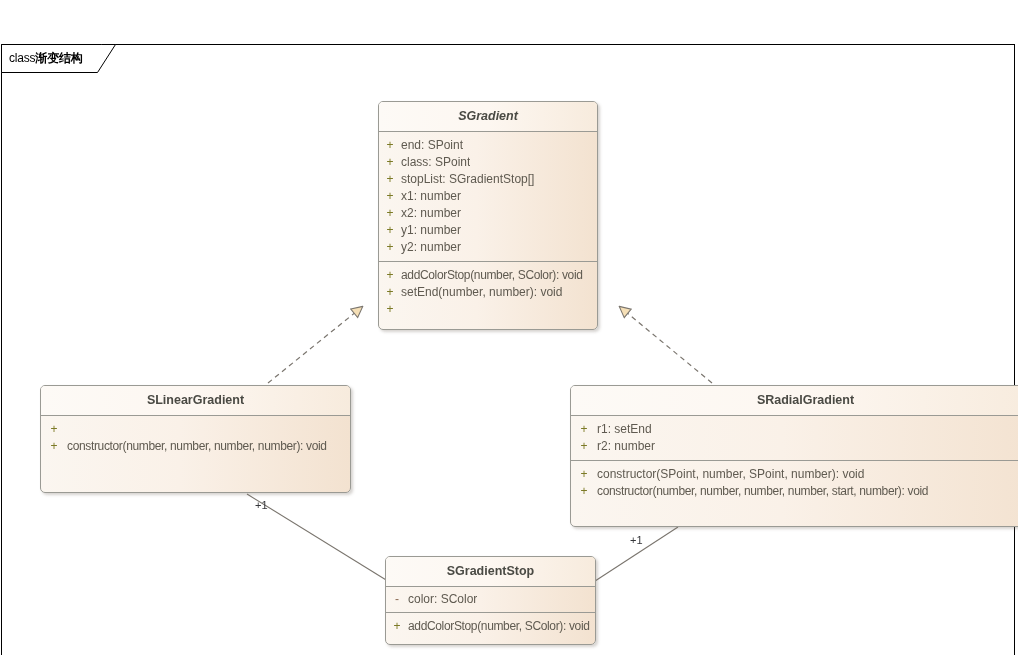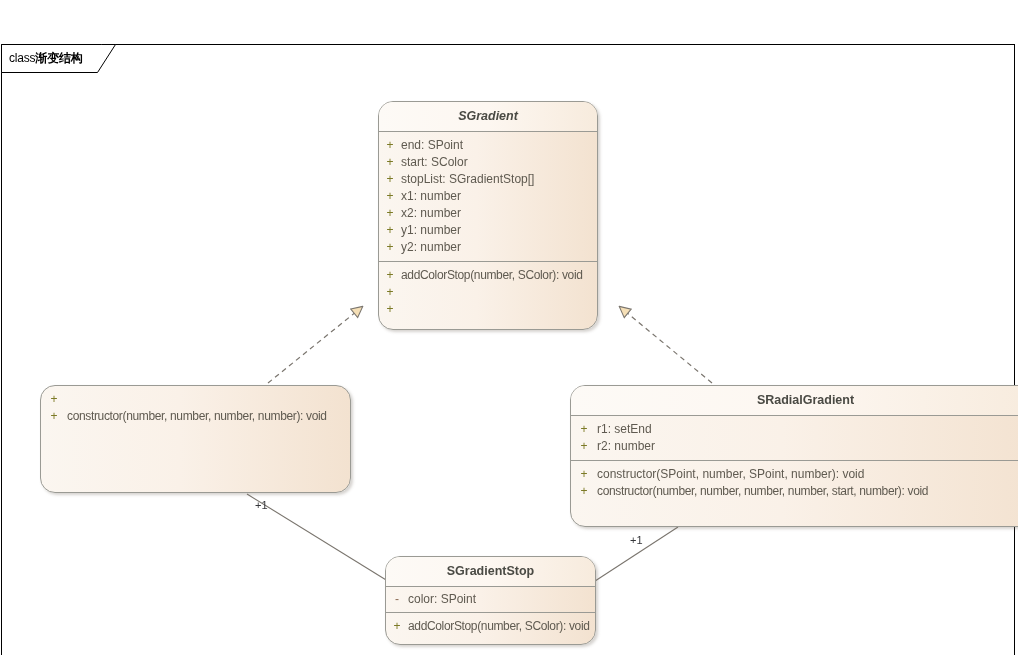--- a/index.html
+++ b/index.html
@@ -65,21 +65,21 @@
     font-size: 11px;
     color: #35363a;
     white-space: nowrap;
   }
 
   
   .uml-class {
     position: absolute;
     box-sizing: border-box;
     border: 1px solid #9a9a94;
-    border-radius: 15px;
+    border-radius: 5px;
     background: linear-gradient(to right, #fbf6f0 0%, #faf1e8 45%, #f3e2d0 100%);
     box-shadow: 2px 2px 3px rgba(120,110,100,0.30);
     overflow: hidden;
   }
   .uml-class .hdr {
     box-sizing: border-box;
     height: 30px;
     line-height: 29px;
     text-align: center;
     font-size: 12.5px;
@@ -166,21 +166,21 @@
 
   <div class="uml-class" id="box-sgradient" style="left:378px; top:58px; width:220px; height:229px;">
     <div class="hdr italic">SGradient</div>
     <div class="compartment">
       <div class="member">
         <span class="vis">+</span>
         <span class="sig">end: SPoint</span>
       </div>
       <div class="member">
         <span class="vis">+</span>
-        <span class="sig">start: SColor</span>
+        <span class="sig">class: SPoint</span>
       </div>
       <div class="member">
         <span class="vis">+</span>
         <span class="sig">stopList: SGradientStop[]</span>
       </div>
       <div class="member">
         <span class="vis">+</span>
         <span class="sig">x1: number</span>
       </div>
       <div class="member">
@@ -196,28 +196,30 @@
         <span class="sig">y2: number</span>
       </div>
     </div>
     <div class="compartment last">
       <div class="member">
         <span class="vis">+</span>
         <span class="sig squeeze">addColorStop(number, SColor): void</span>
       </div>
       <div class="member">
         <span class="vis">+</span>
+        <span class="sig">setEnd(number, number): void</span>
       </div>
       <div class="member">
         <span class="vis">+</span>
       </div>
     </div>
   </div>
 
   <div class="uml-class" id="box-slineargradient" style="left:40px; top:342px; width:311px; height:108px;">
+    <div class="hdr">SLinearGradient</div>
     <div class="compartment last">
       <div class="member indent">
         <span class="vis">+</span>
       </div>
       <div class="member indent">
         <span class="vis">+</span>
         <span class="sig squeeze">constructor(number, number, number, number): void</span>
       </div>
     </div>
   </div>
@@ -244,21 +246,21 @@
         <span class="sig squeeze">constructor(number, number, number, number, start, number): void</span>
       </div>
     </div>
   </div>
 
   <div class="uml-class" id="box-sgradientstop" style="left:385px; top:513px; width:211px; height:89px;">
     <div class="hdr">SGradientStop</div>
     <div class="compartment" style="padding:4px 0;">
       <div class="member">
         <span class="vis priv">-</span>
-        <span class="sig">color: SPoint</span>
+        <span class="sig">color: SColor</span>
       </div>
     </div>
     <div class="compartment last" style="padding:5px 0;">
       <div class="member">
         <span class="vis">+</span>
         <span class="sig squeeze">addColorStop(number, SColor): void</span>
       </div>
     </div>
   </div>
 

